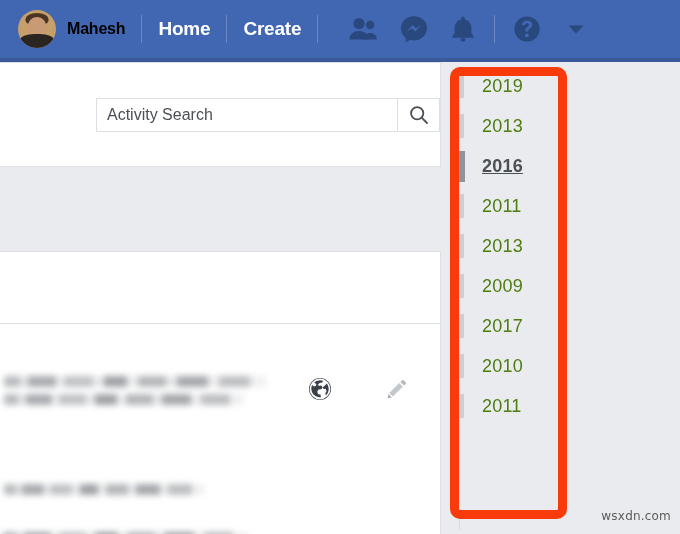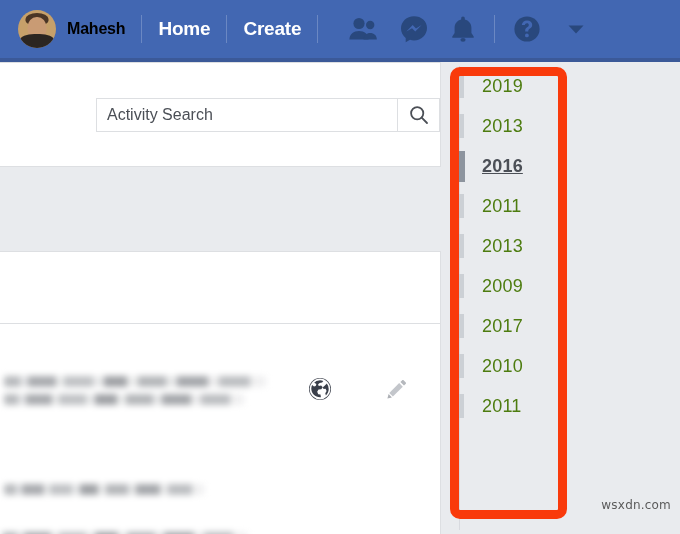--- a/index.html
+++ b/index.html
@@ -274,21 +274,21 @@
     border: 9px solid #f93a0b;
     border-radius: 10px;
     box-sizing: border-box;
     pointer-events: none;
     z-index: 40;
   }
 
   .watermark {
     position: absolute;
     right: 9px;
-    bottom: 22px;
+    bottom: 11px;
     font-size: 12px;
     color: #5b5b5b;
     font-family: "DejaVu Sans", sans-serif;
     letter-spacing: 0.2px;
     z-index: 50;
   }
 </style>
 </head>
 <body>
 

